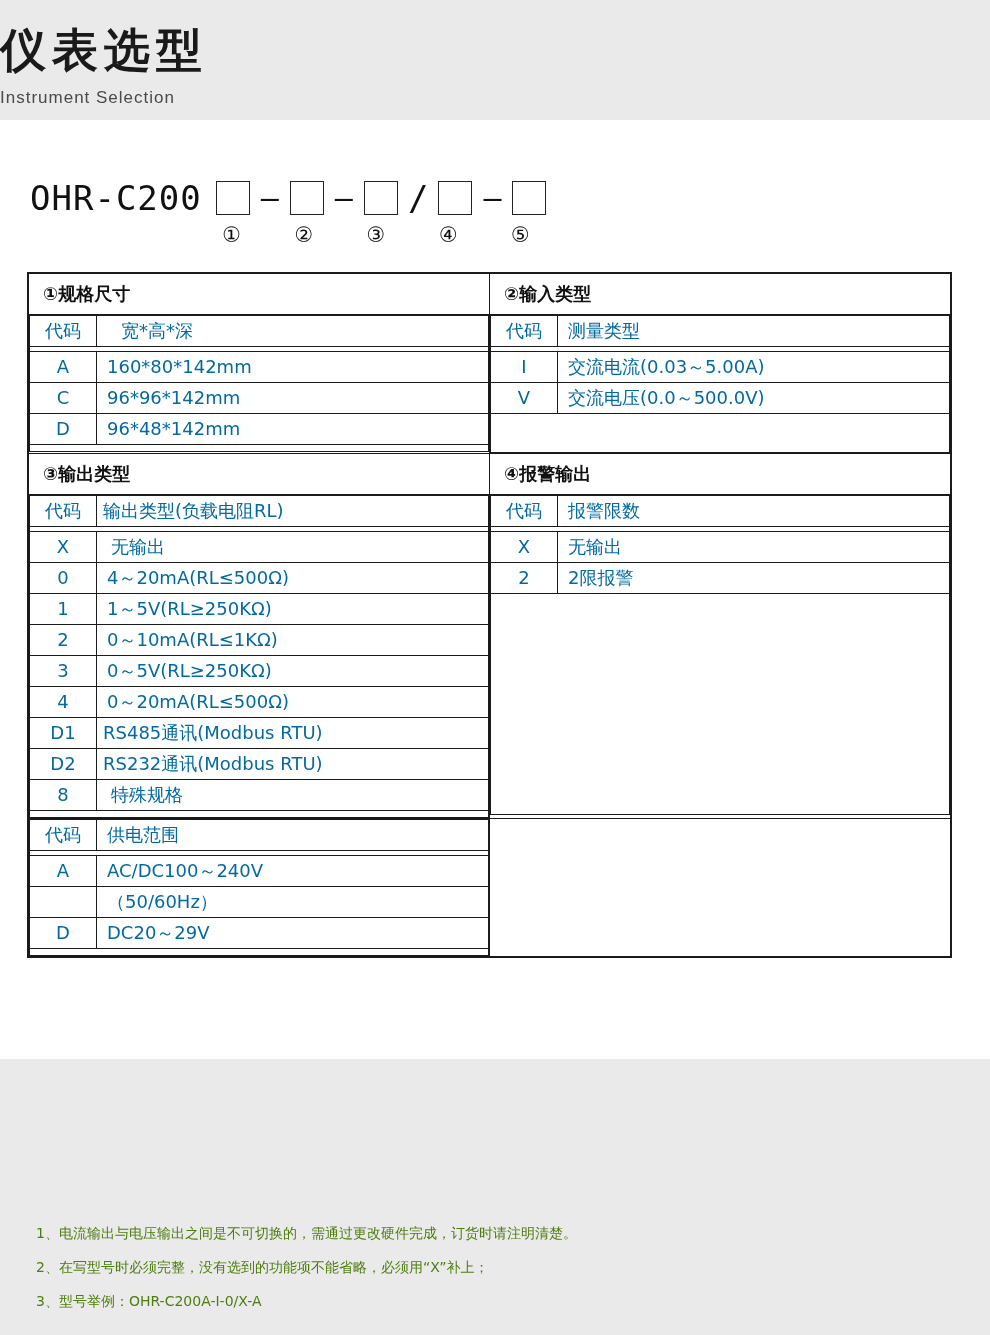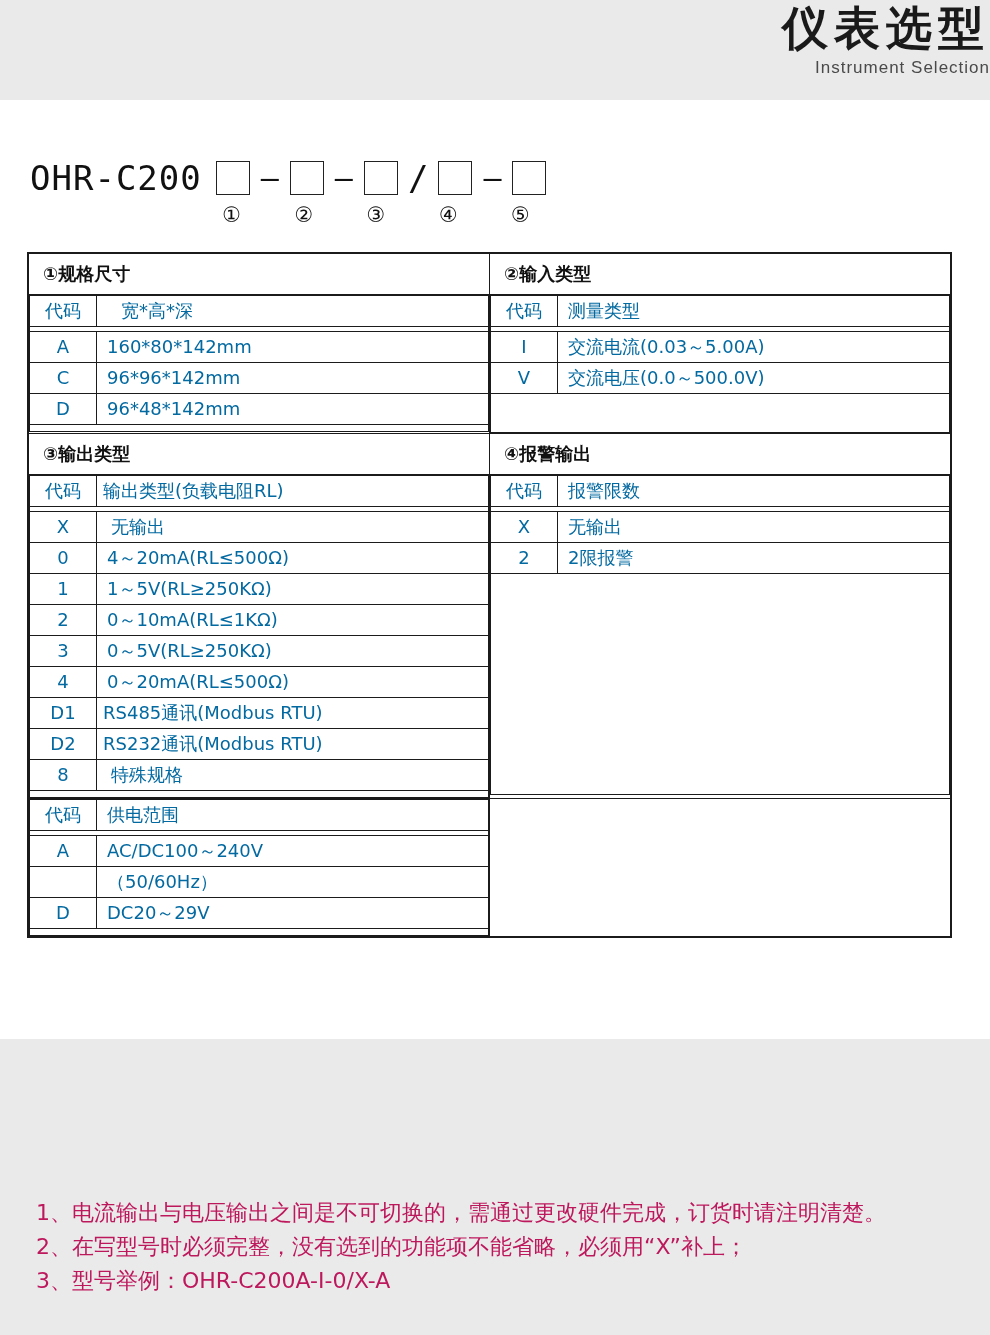--- a/index.html
+++ b/index.html
@@ -16,38 +16,39 @@
   }
   .page {
     position: relative;
     width: 990px;
     height: 1335px;
     background: #eaeaea;
   }
   
   .header {
     width: 990px;
-    height: 100px;
+    height: 120px;
     background: #eaeaea;
-    text-align: right;
+    text-align: left;
+    padding-top: 22px;
     box-sizing: border-box;
   }
   .header-title {
     font-size: 46px;
     font-weight: bold;
     letter-spacing: 6px;
     color: #1a1a1a;
     line-height: 56px;
     font-family: "DejaVu Sans", sans-serif;
   }
   .header-sub {
     font-size: 17px;
     color: #4a4a4a;
     letter-spacing: 1px;
-    margin-top: 2px;
+    margin-top: 10px;
     font-family: "Liberation Sans", sans-serif;
   }
   
   .content {
     background: #fff;
     width: 990px;
     height: 939px;
     box-sizing: border-box;
     padding: 0;
     position: relative;
@@ -185,23 +186,23 @@
     top: 1096px;
     width: 900px;
   }
   .notes-title {
     font-size: 19px;
     font-family: "DejaVu Sans", sans-serif;
     color: #111;
     margin-bottom: 14px;
   }
   .note-line {
-    font-size: 22px;
-    font-family: "DejaVu Sans", sans-serif;
-    color: #be185d;
+    font-size: 14px;
+    font-family: "DejaVu Sans", sans-serif;
+    color: #4d7c0f;
     line-height: 34px;
   }
 </style>
 </head>
 <body>
 
 <div class="page">
 
   <div class="header">
     <div class="header-title">仪表选型</div>

